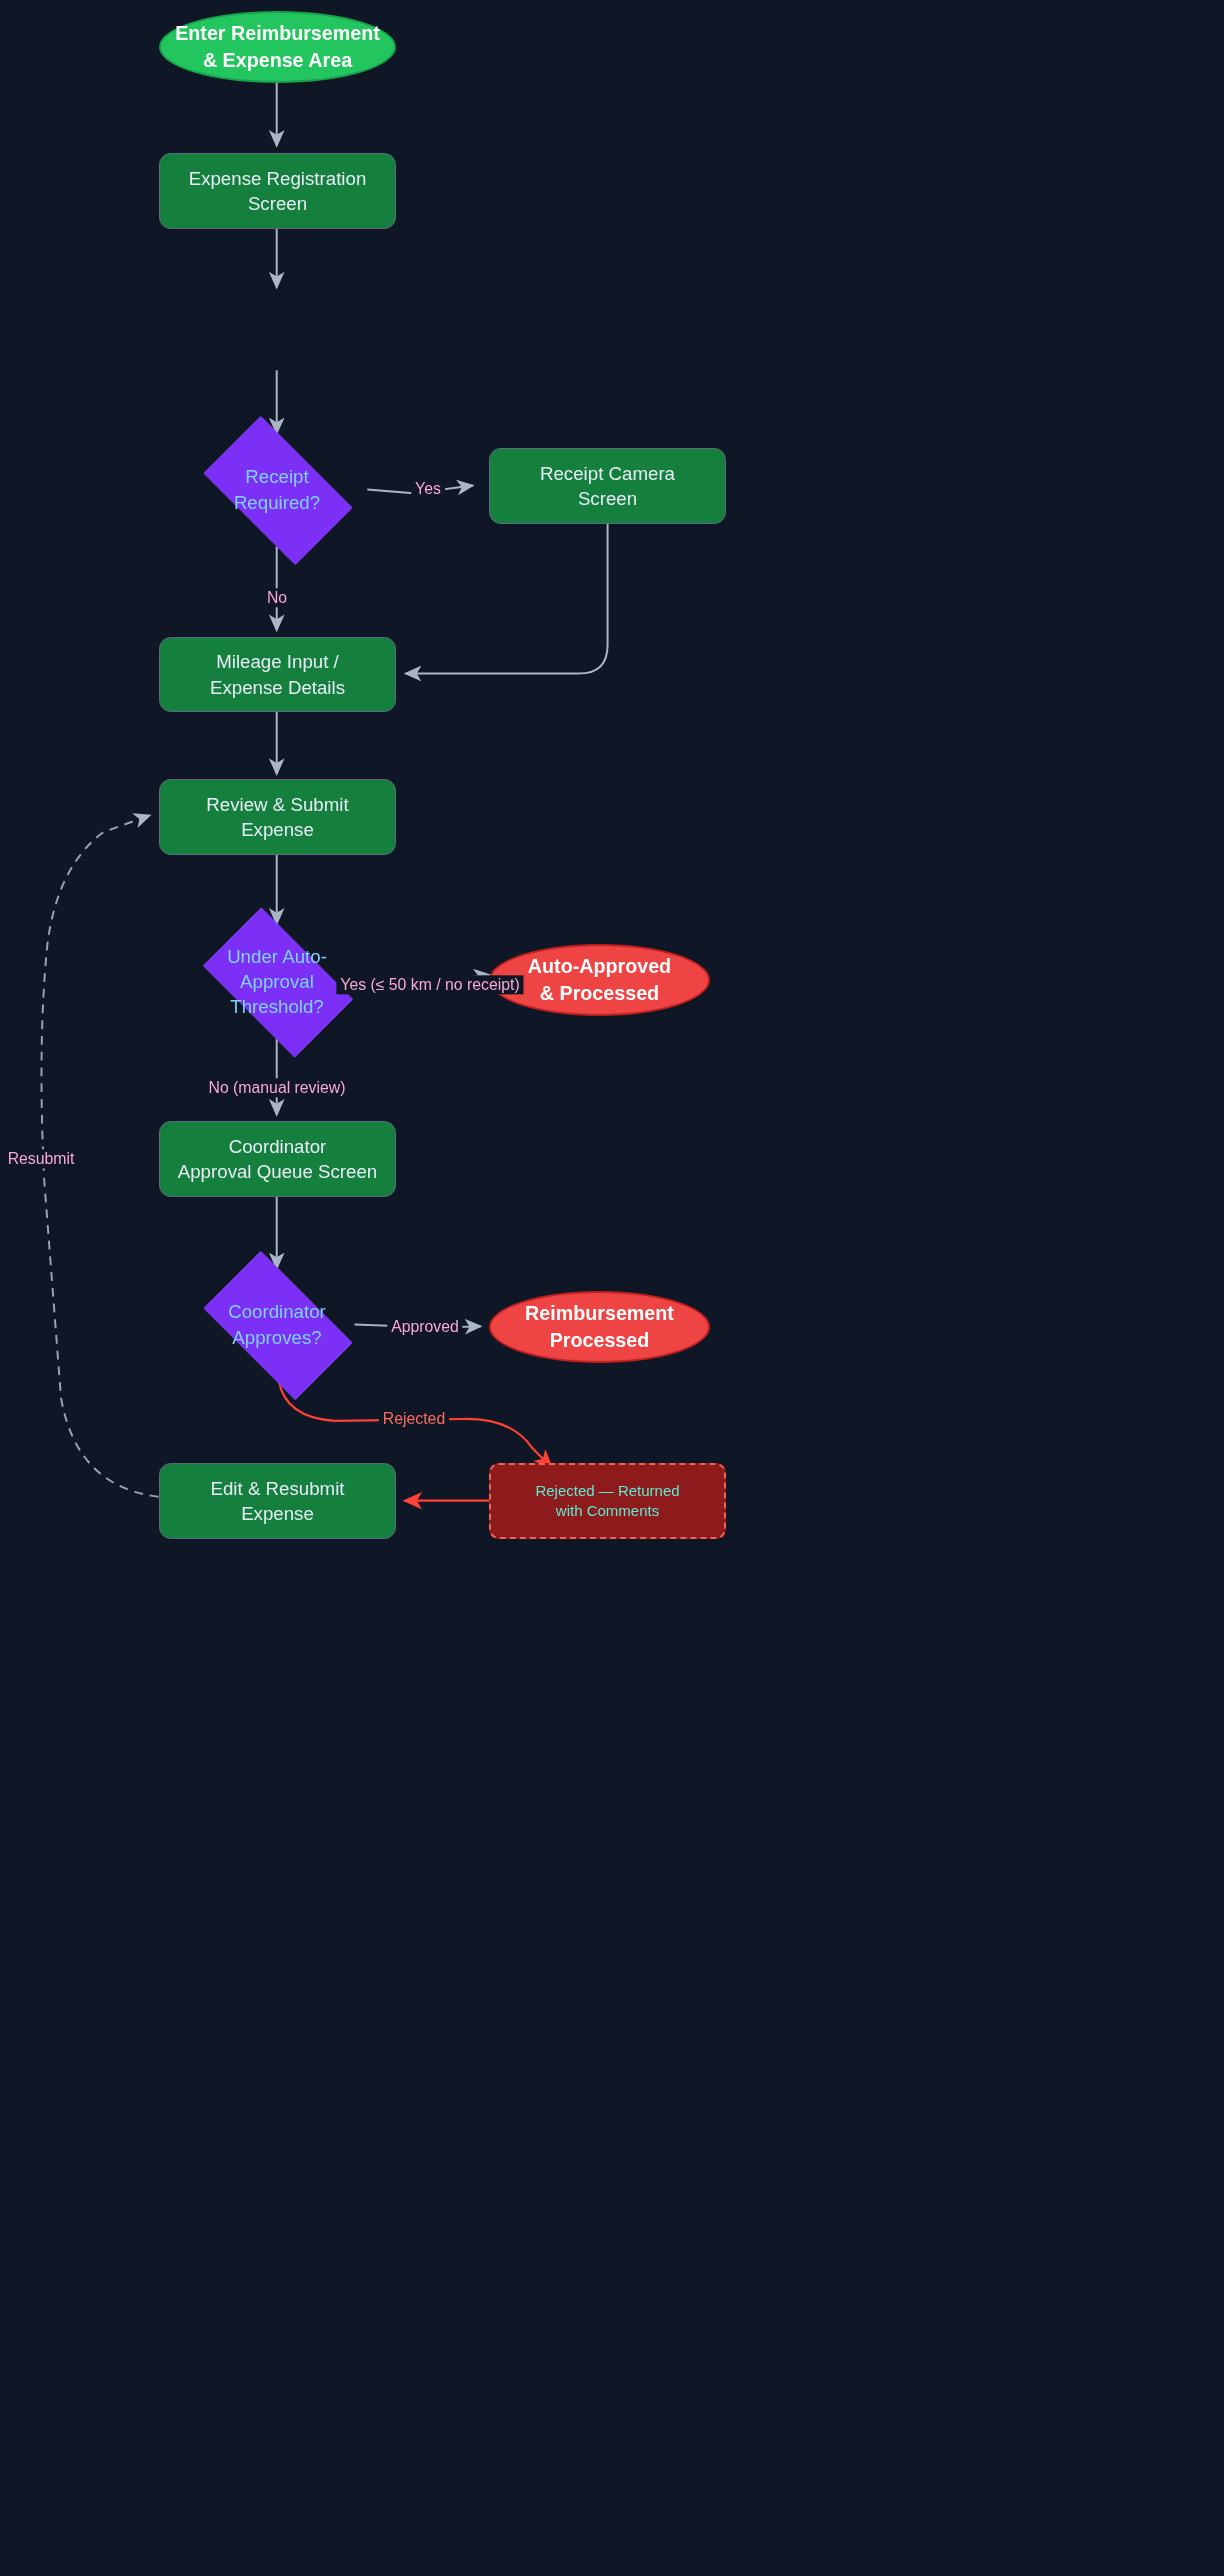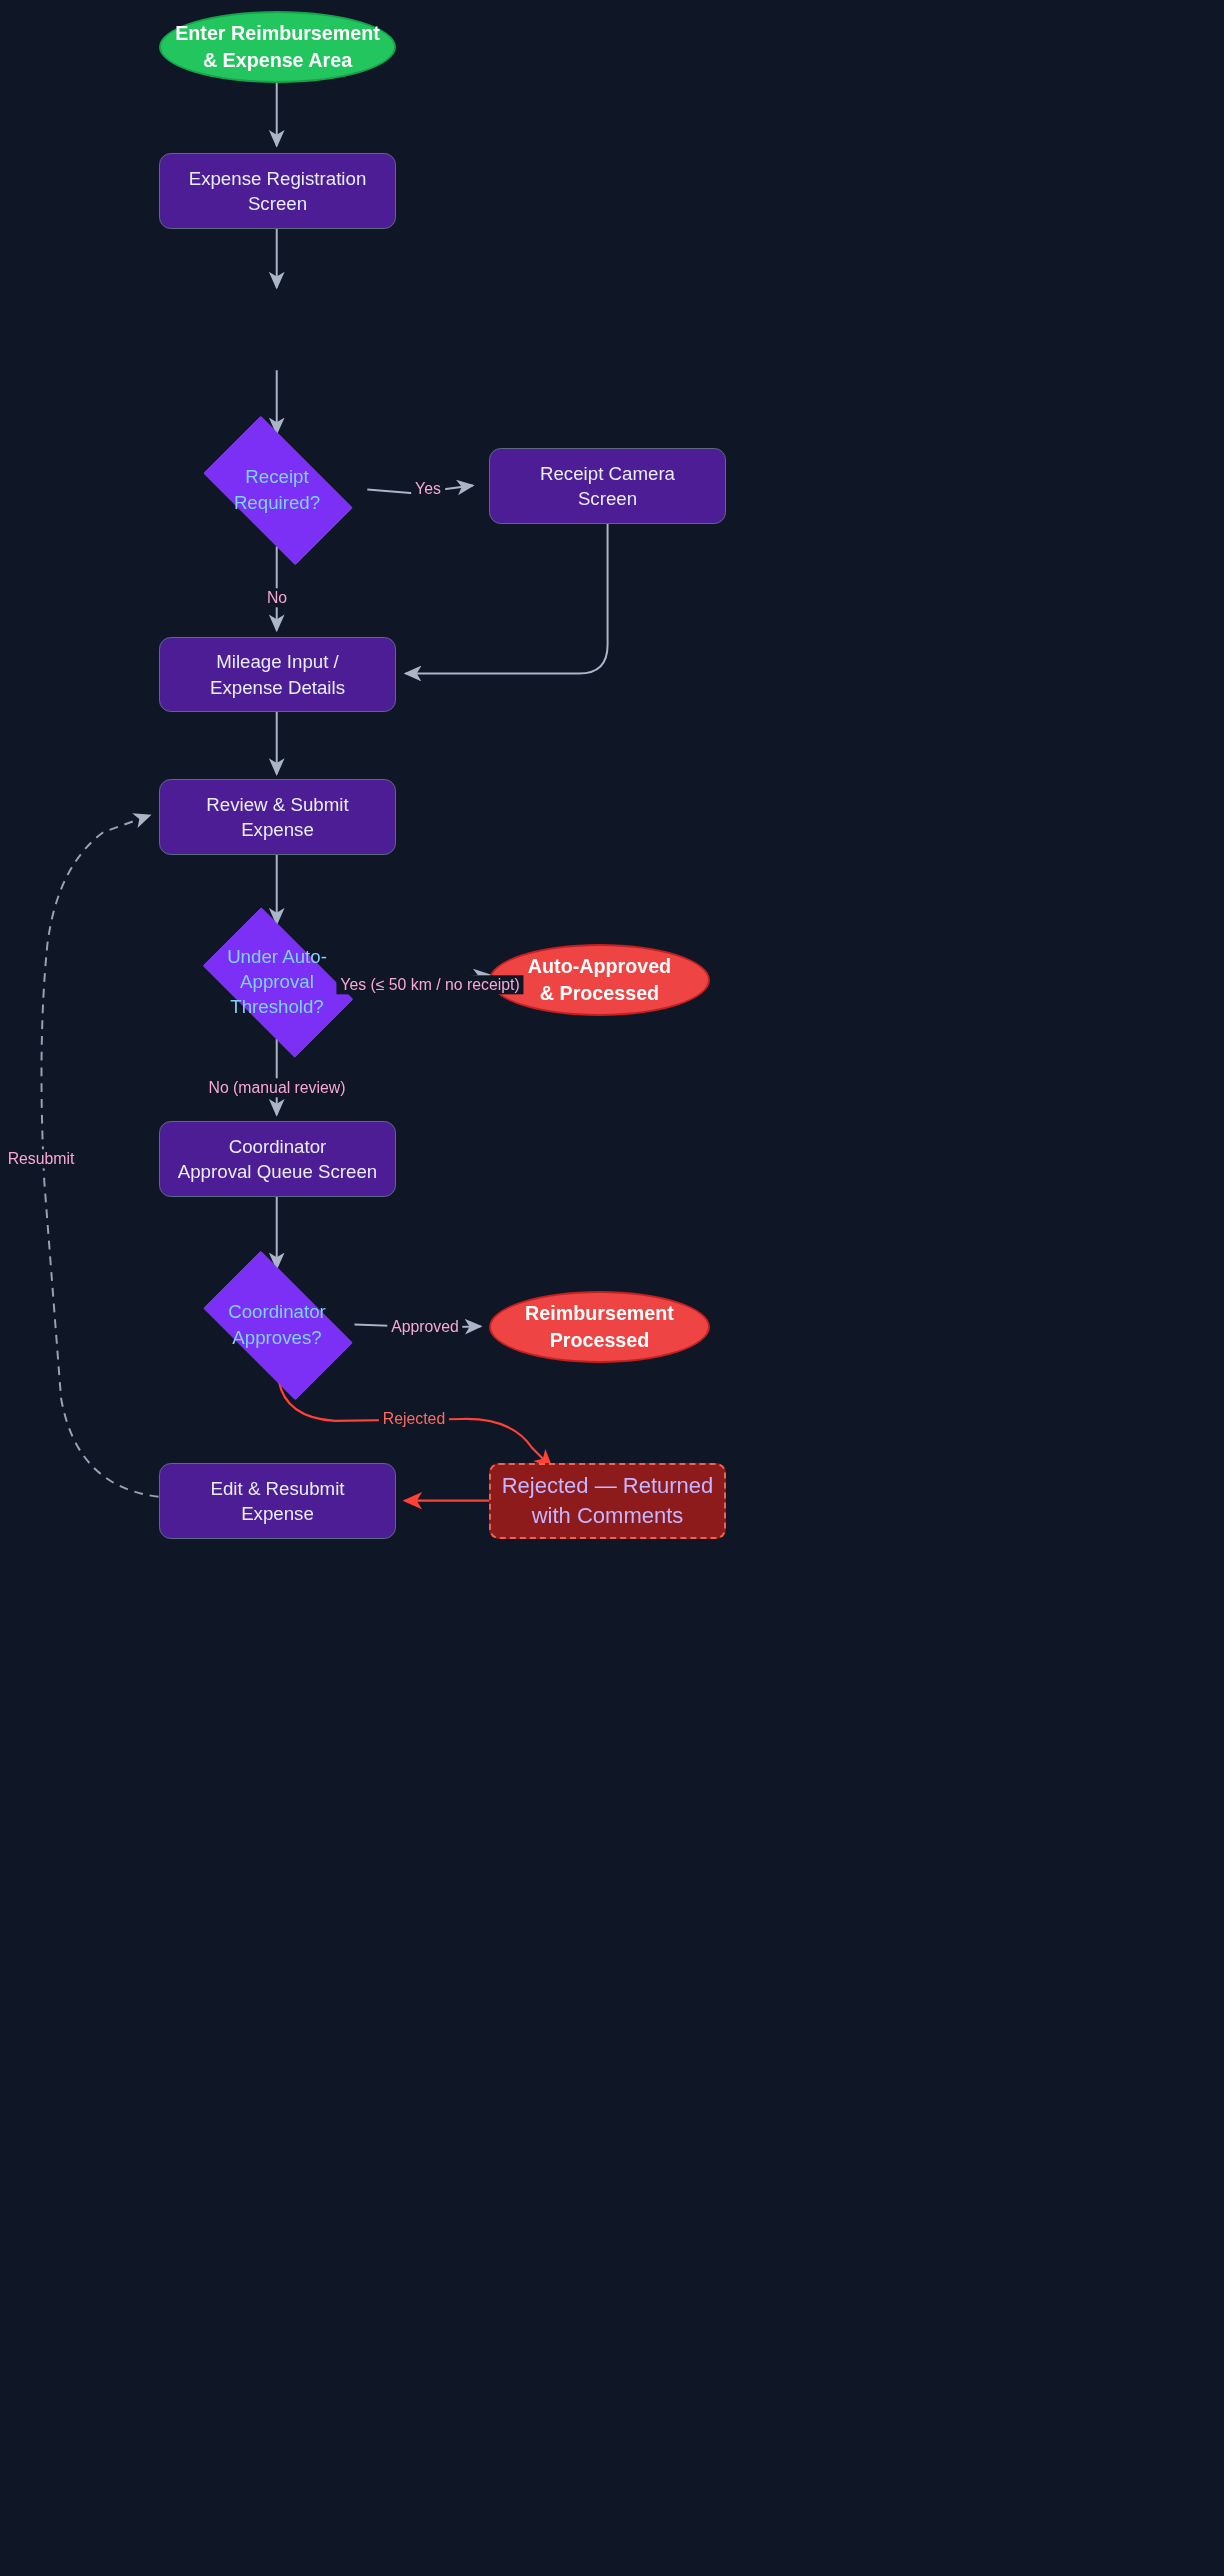--- a/index.html
+++ b/index.html
@@ -32,21 +32,21 @@
     position: absolute;
     box-sizing: border-box;
     display: flex;
     align-items: center;
     justify-content: center;
     text-align: center;
     line-height: 1.35;
   }
   
   .process {
-    background: #4c1d95;
+    background: #15803d;
     border: 1.6px solid #5b6b7f;
     border-radius: 11.8px;
     color: #e8eef7;
     font-size: 18.7px;
   }
   
   .terminator {
     border-radius: 50%;
     font-weight: bold;
     font-size: 19.7px;
@@ -81,22 +81,22 @@
   .decision .diamond-label {
     position: relative;
     z-index: 2;
     padding: 0 5.9px;
   }
   
   .rejected-box {
     background: #8e1b1b;
     border: 2.4px dashed #f4604f;
     border-radius: 9.8px;
-    color: #c4b5fd;
-    font-size: 22px;
+    color: #5eead4;
+    font-size: 15px;
   }
   
   .edge-label {
     position: absolute;
     color: #f9a8d4;
     font-size: 15.8px;
     background: #0f1626;
     padding: 1px 3.9px;
     white-space: nowrap;
     line-height: 1.1;

